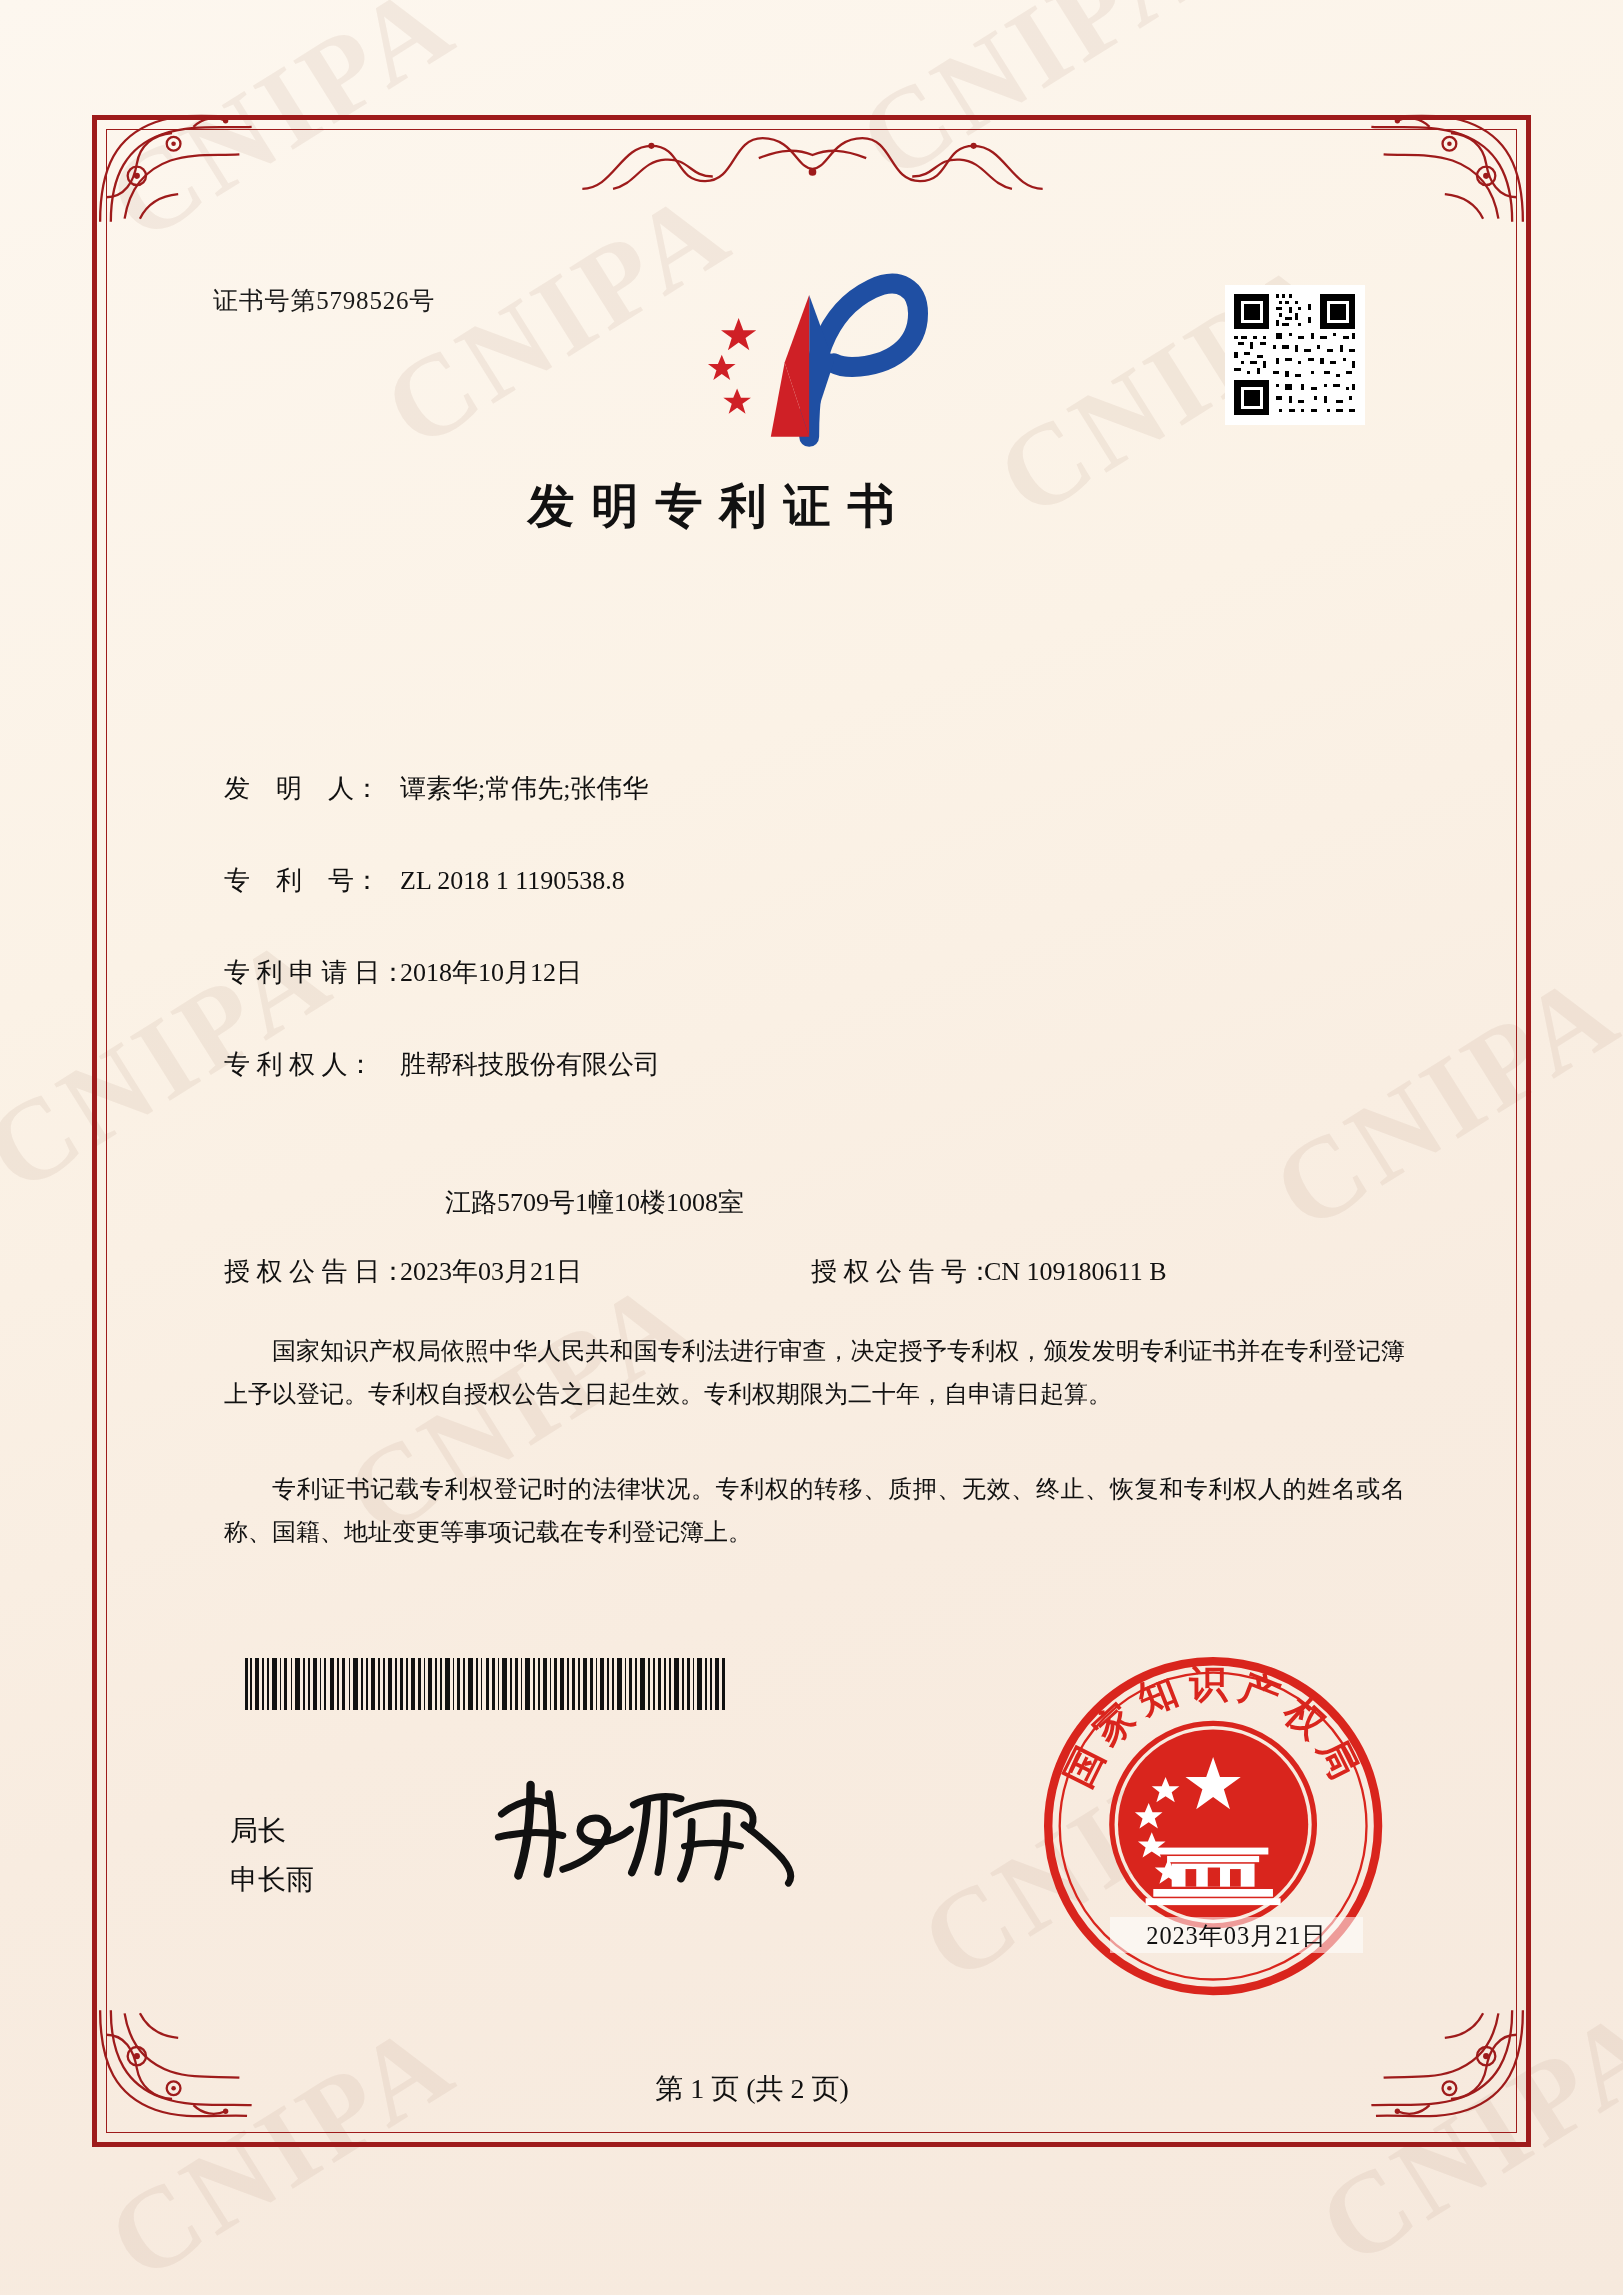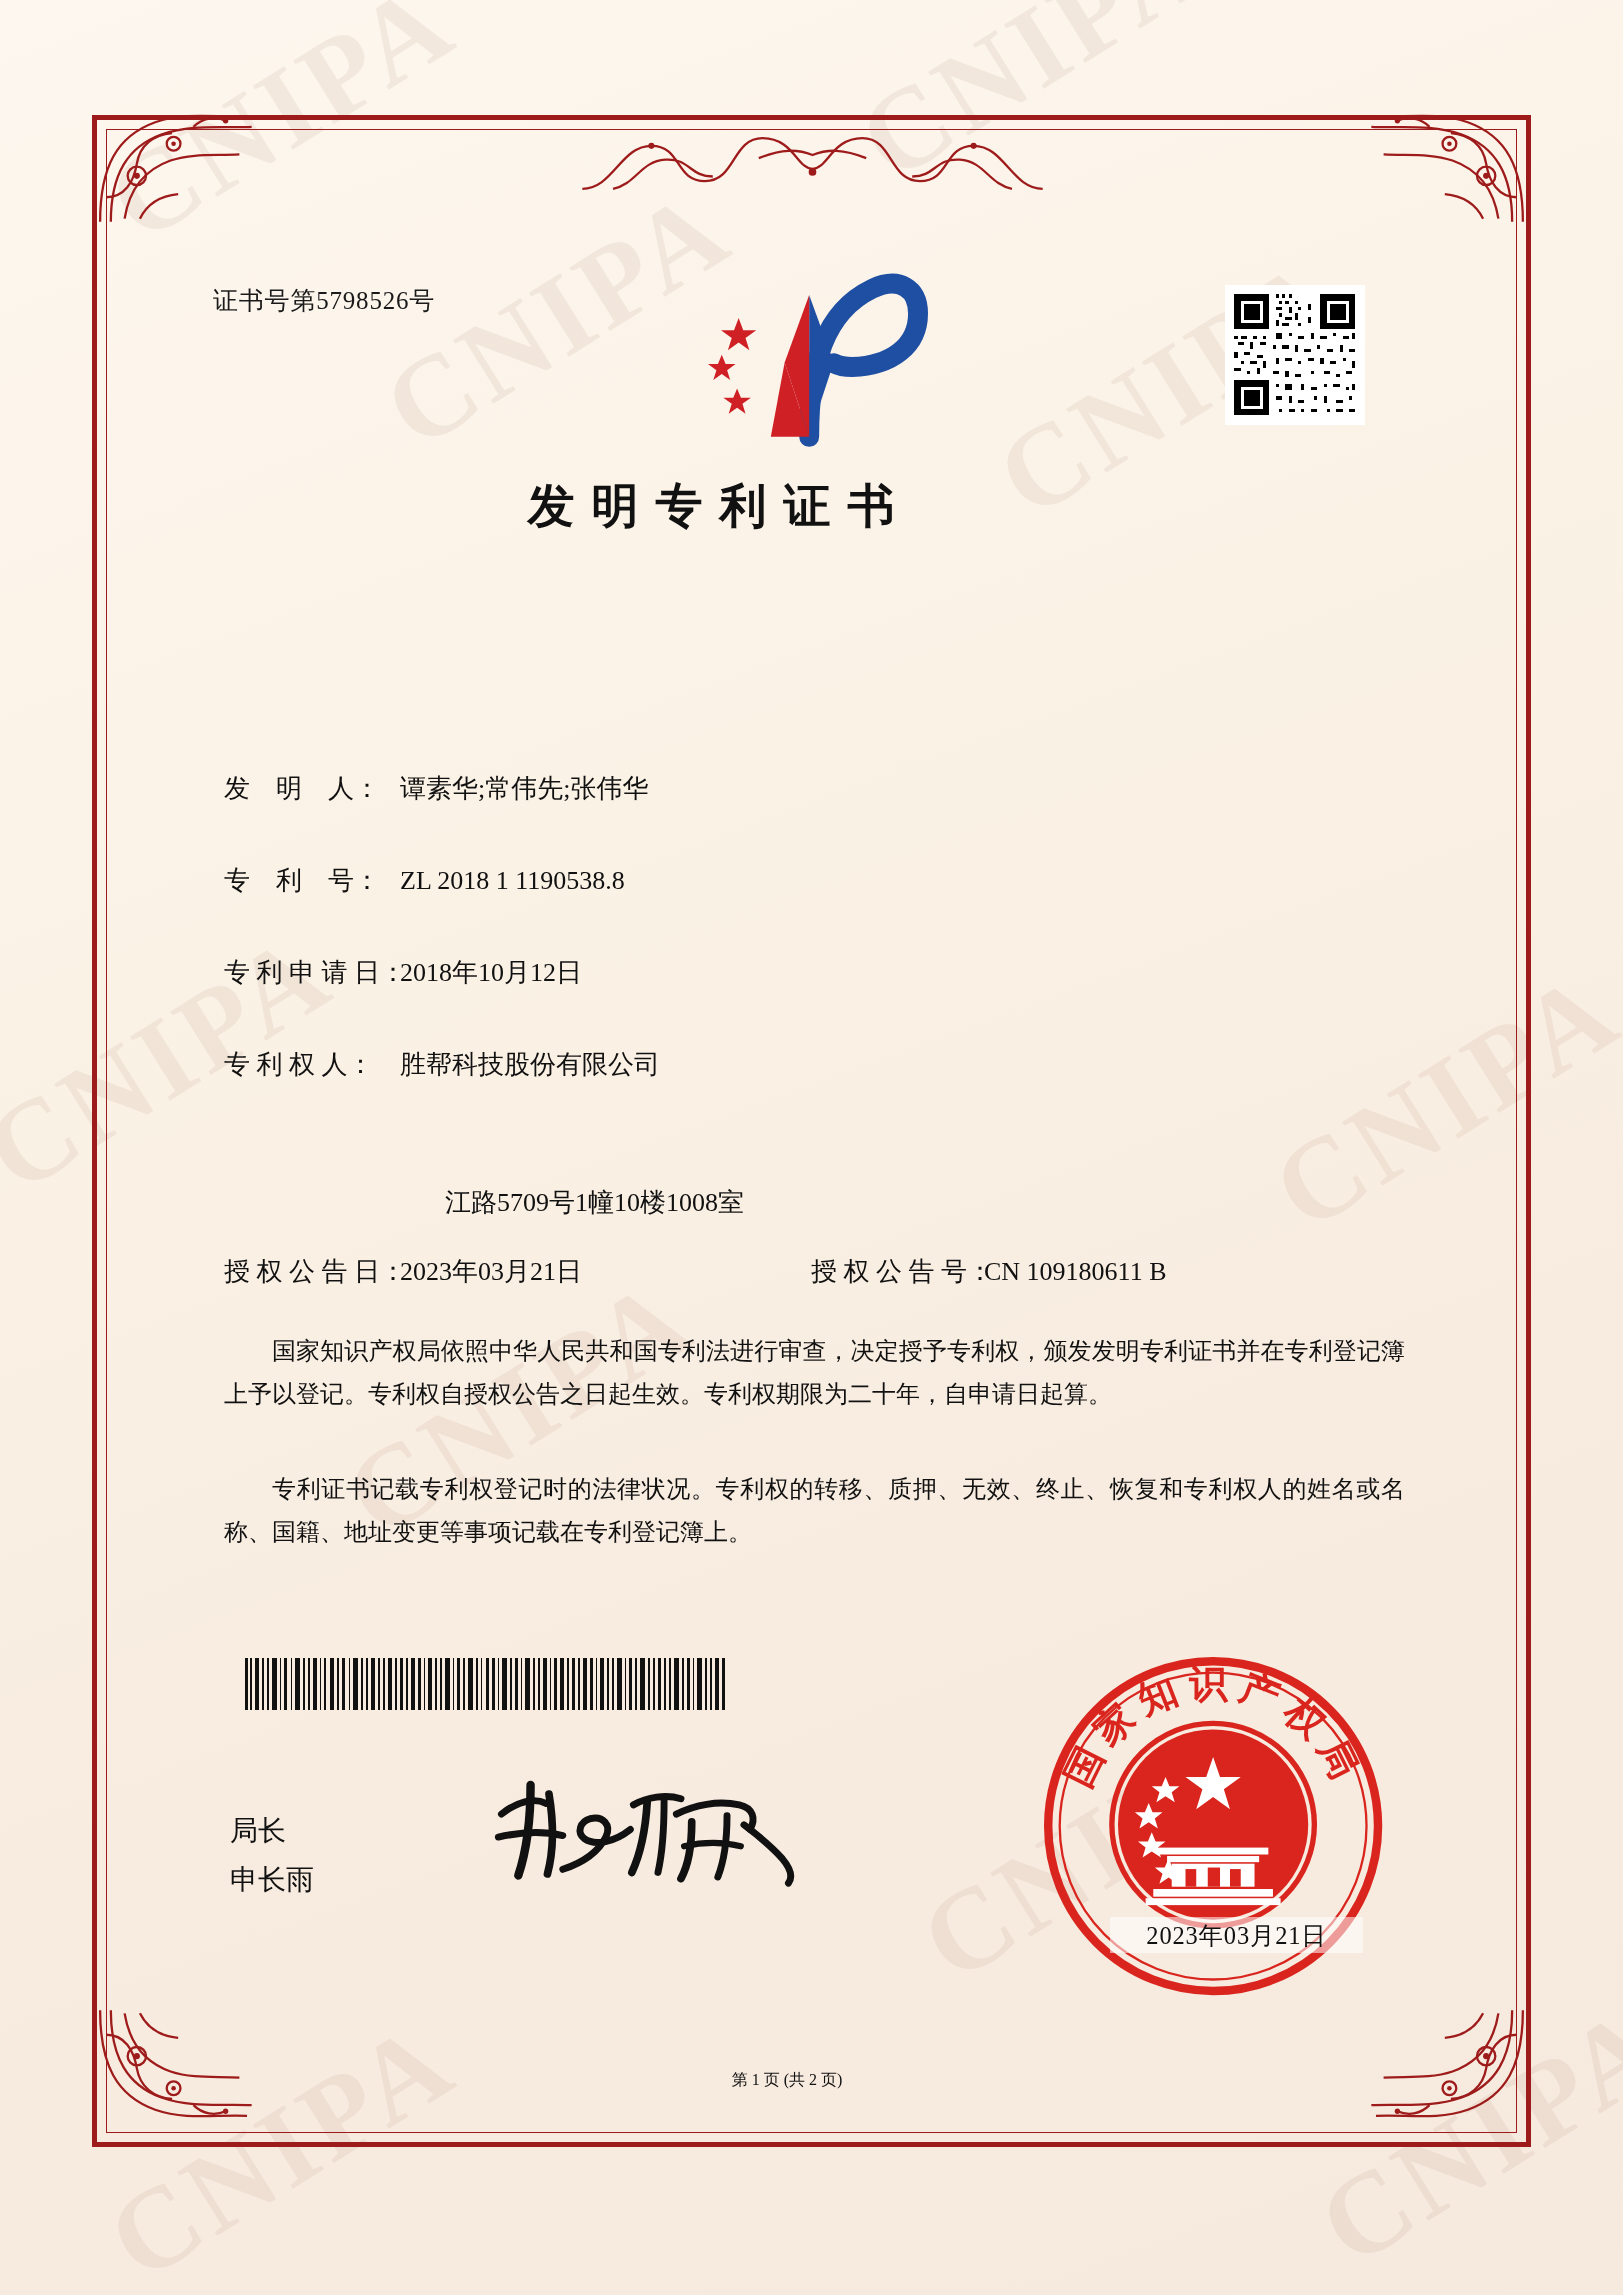--- a/index.html
+++ b/index.html
@@ -234,23 +234,22 @@
     padding: 1.5px 0;
     letter-spacing: 0.8px;
   }
 
   .page-no {
     position: absolute;
     left: 0;
     top: 2070px;
     width: 1504px;
     text-align: center;
-    font-size: 16px;
-    color: #111;
-    margin-left: 35px;
+    font-size: 28px;
+    color: #111;
   }
   .footer-note {
     position: absolute;
     left: 0;
     top: 2197px;
     width: 1623px;
     text-align: center;
     font-size: 26px;
     color: #111;
     letter-spacing: 1.5px;

